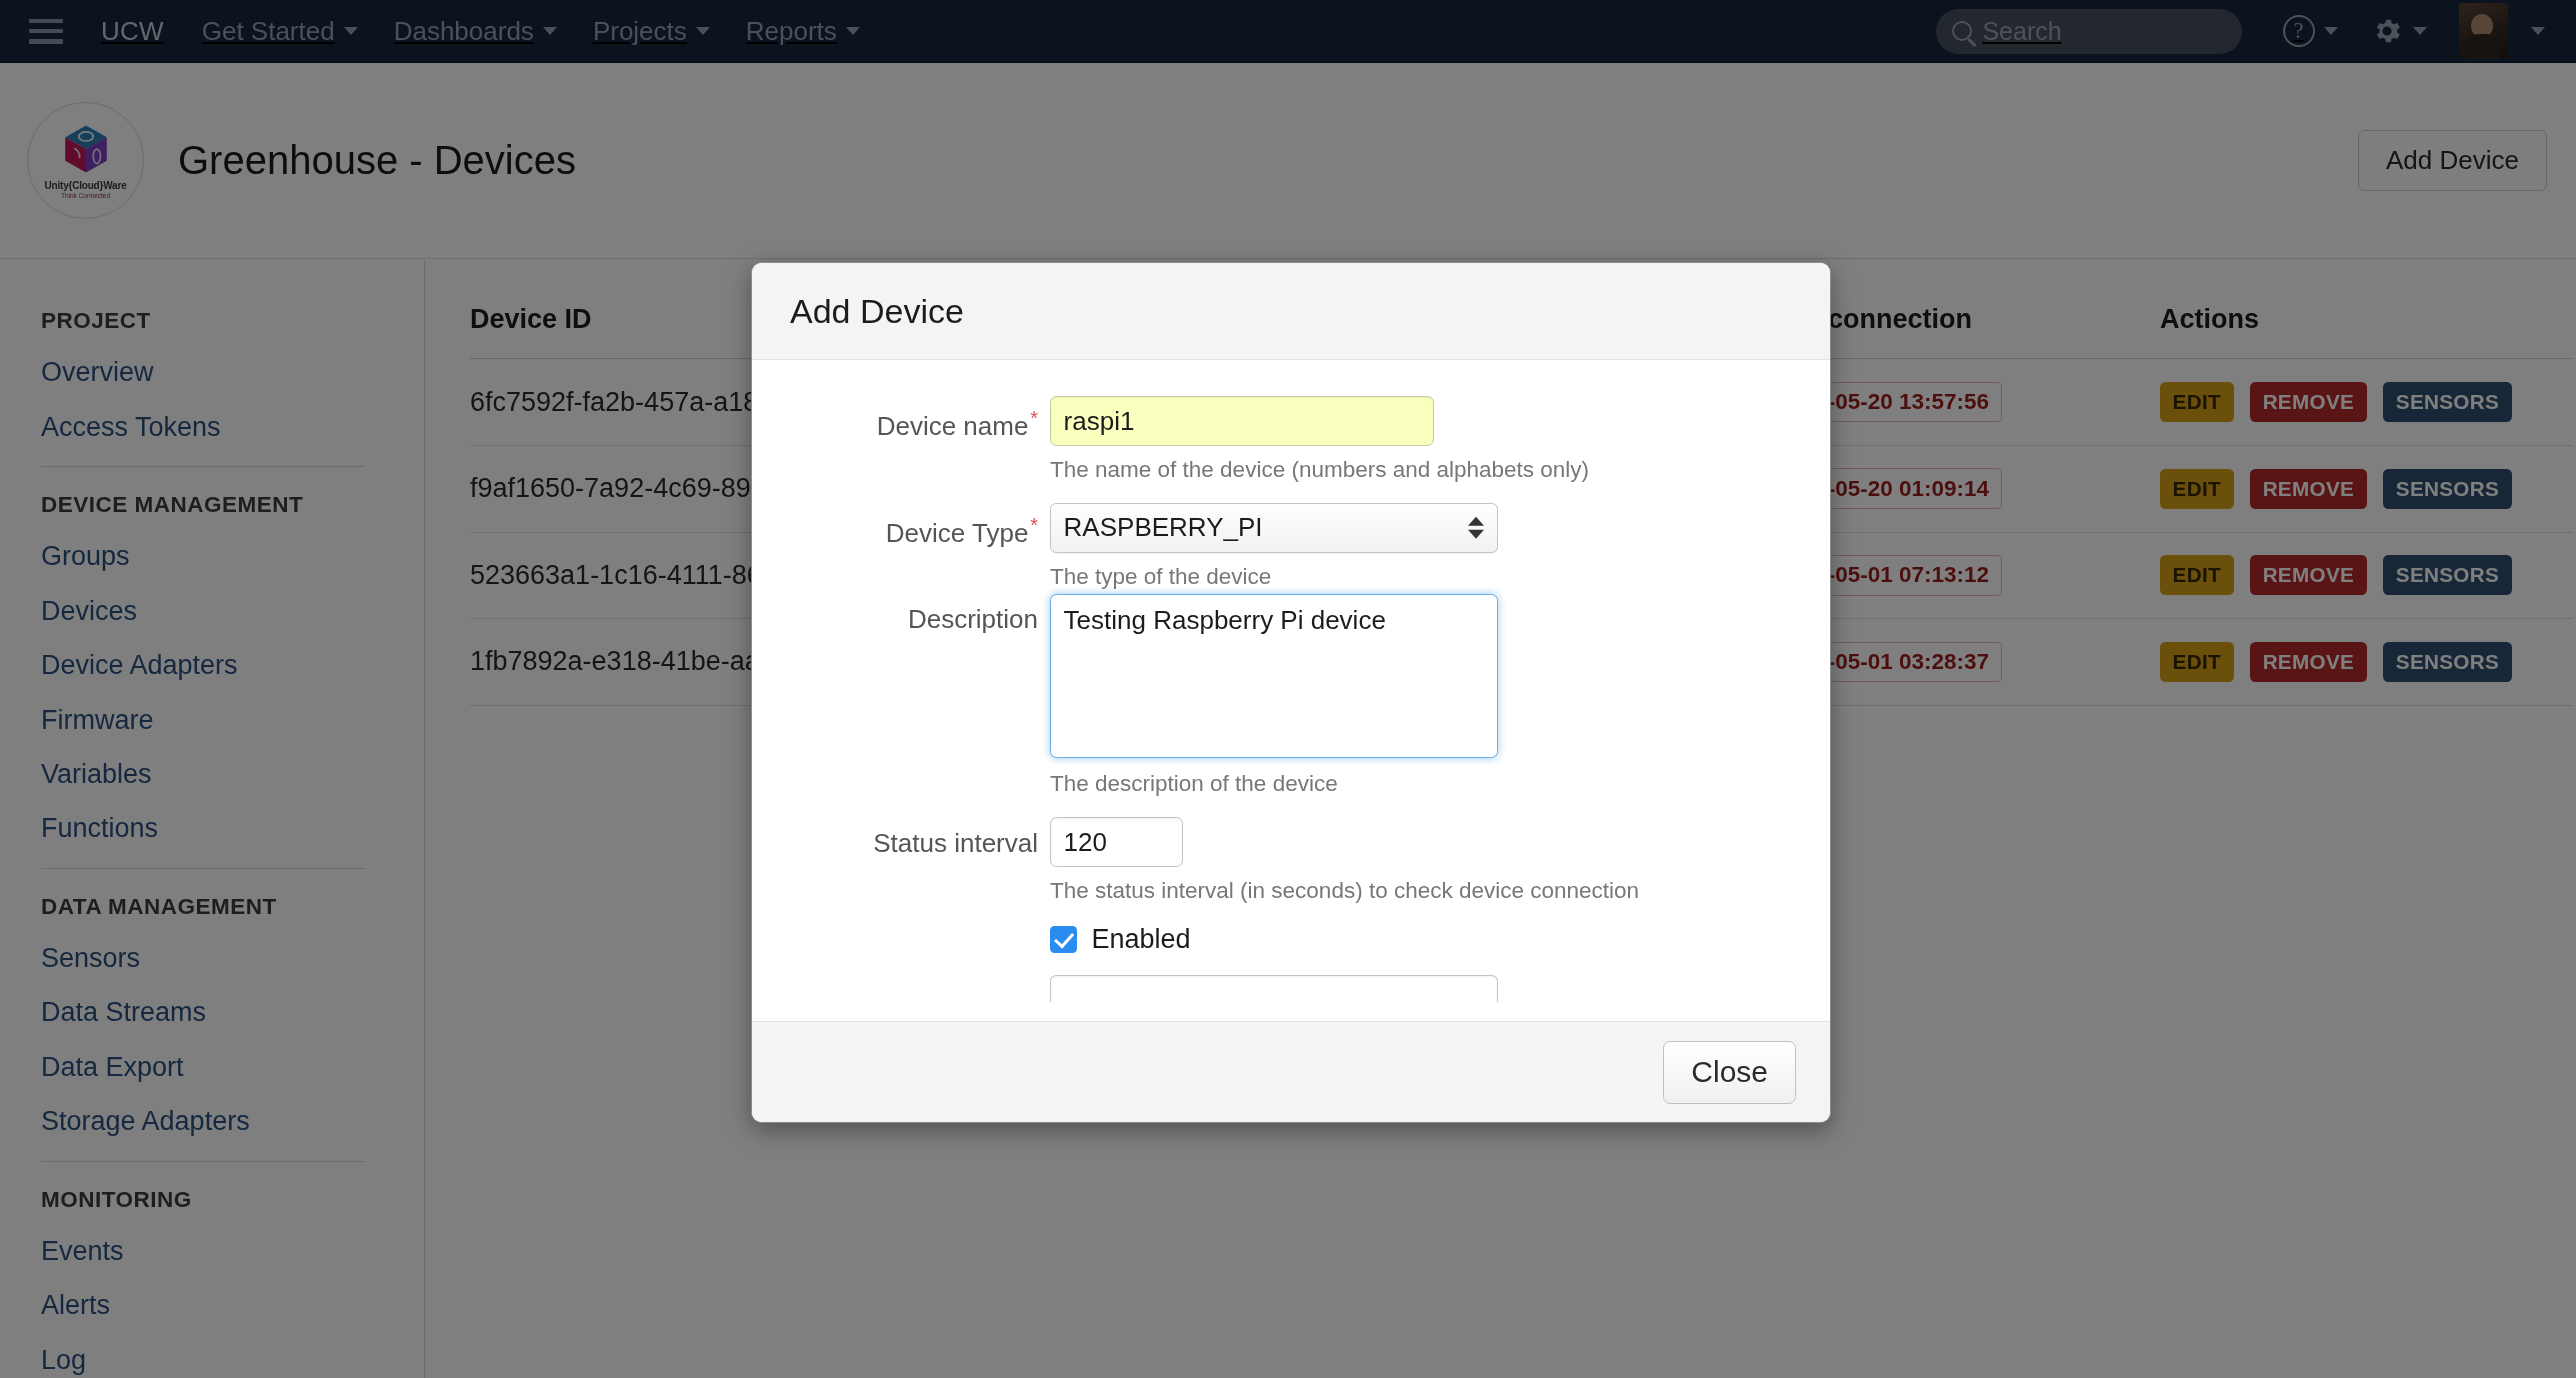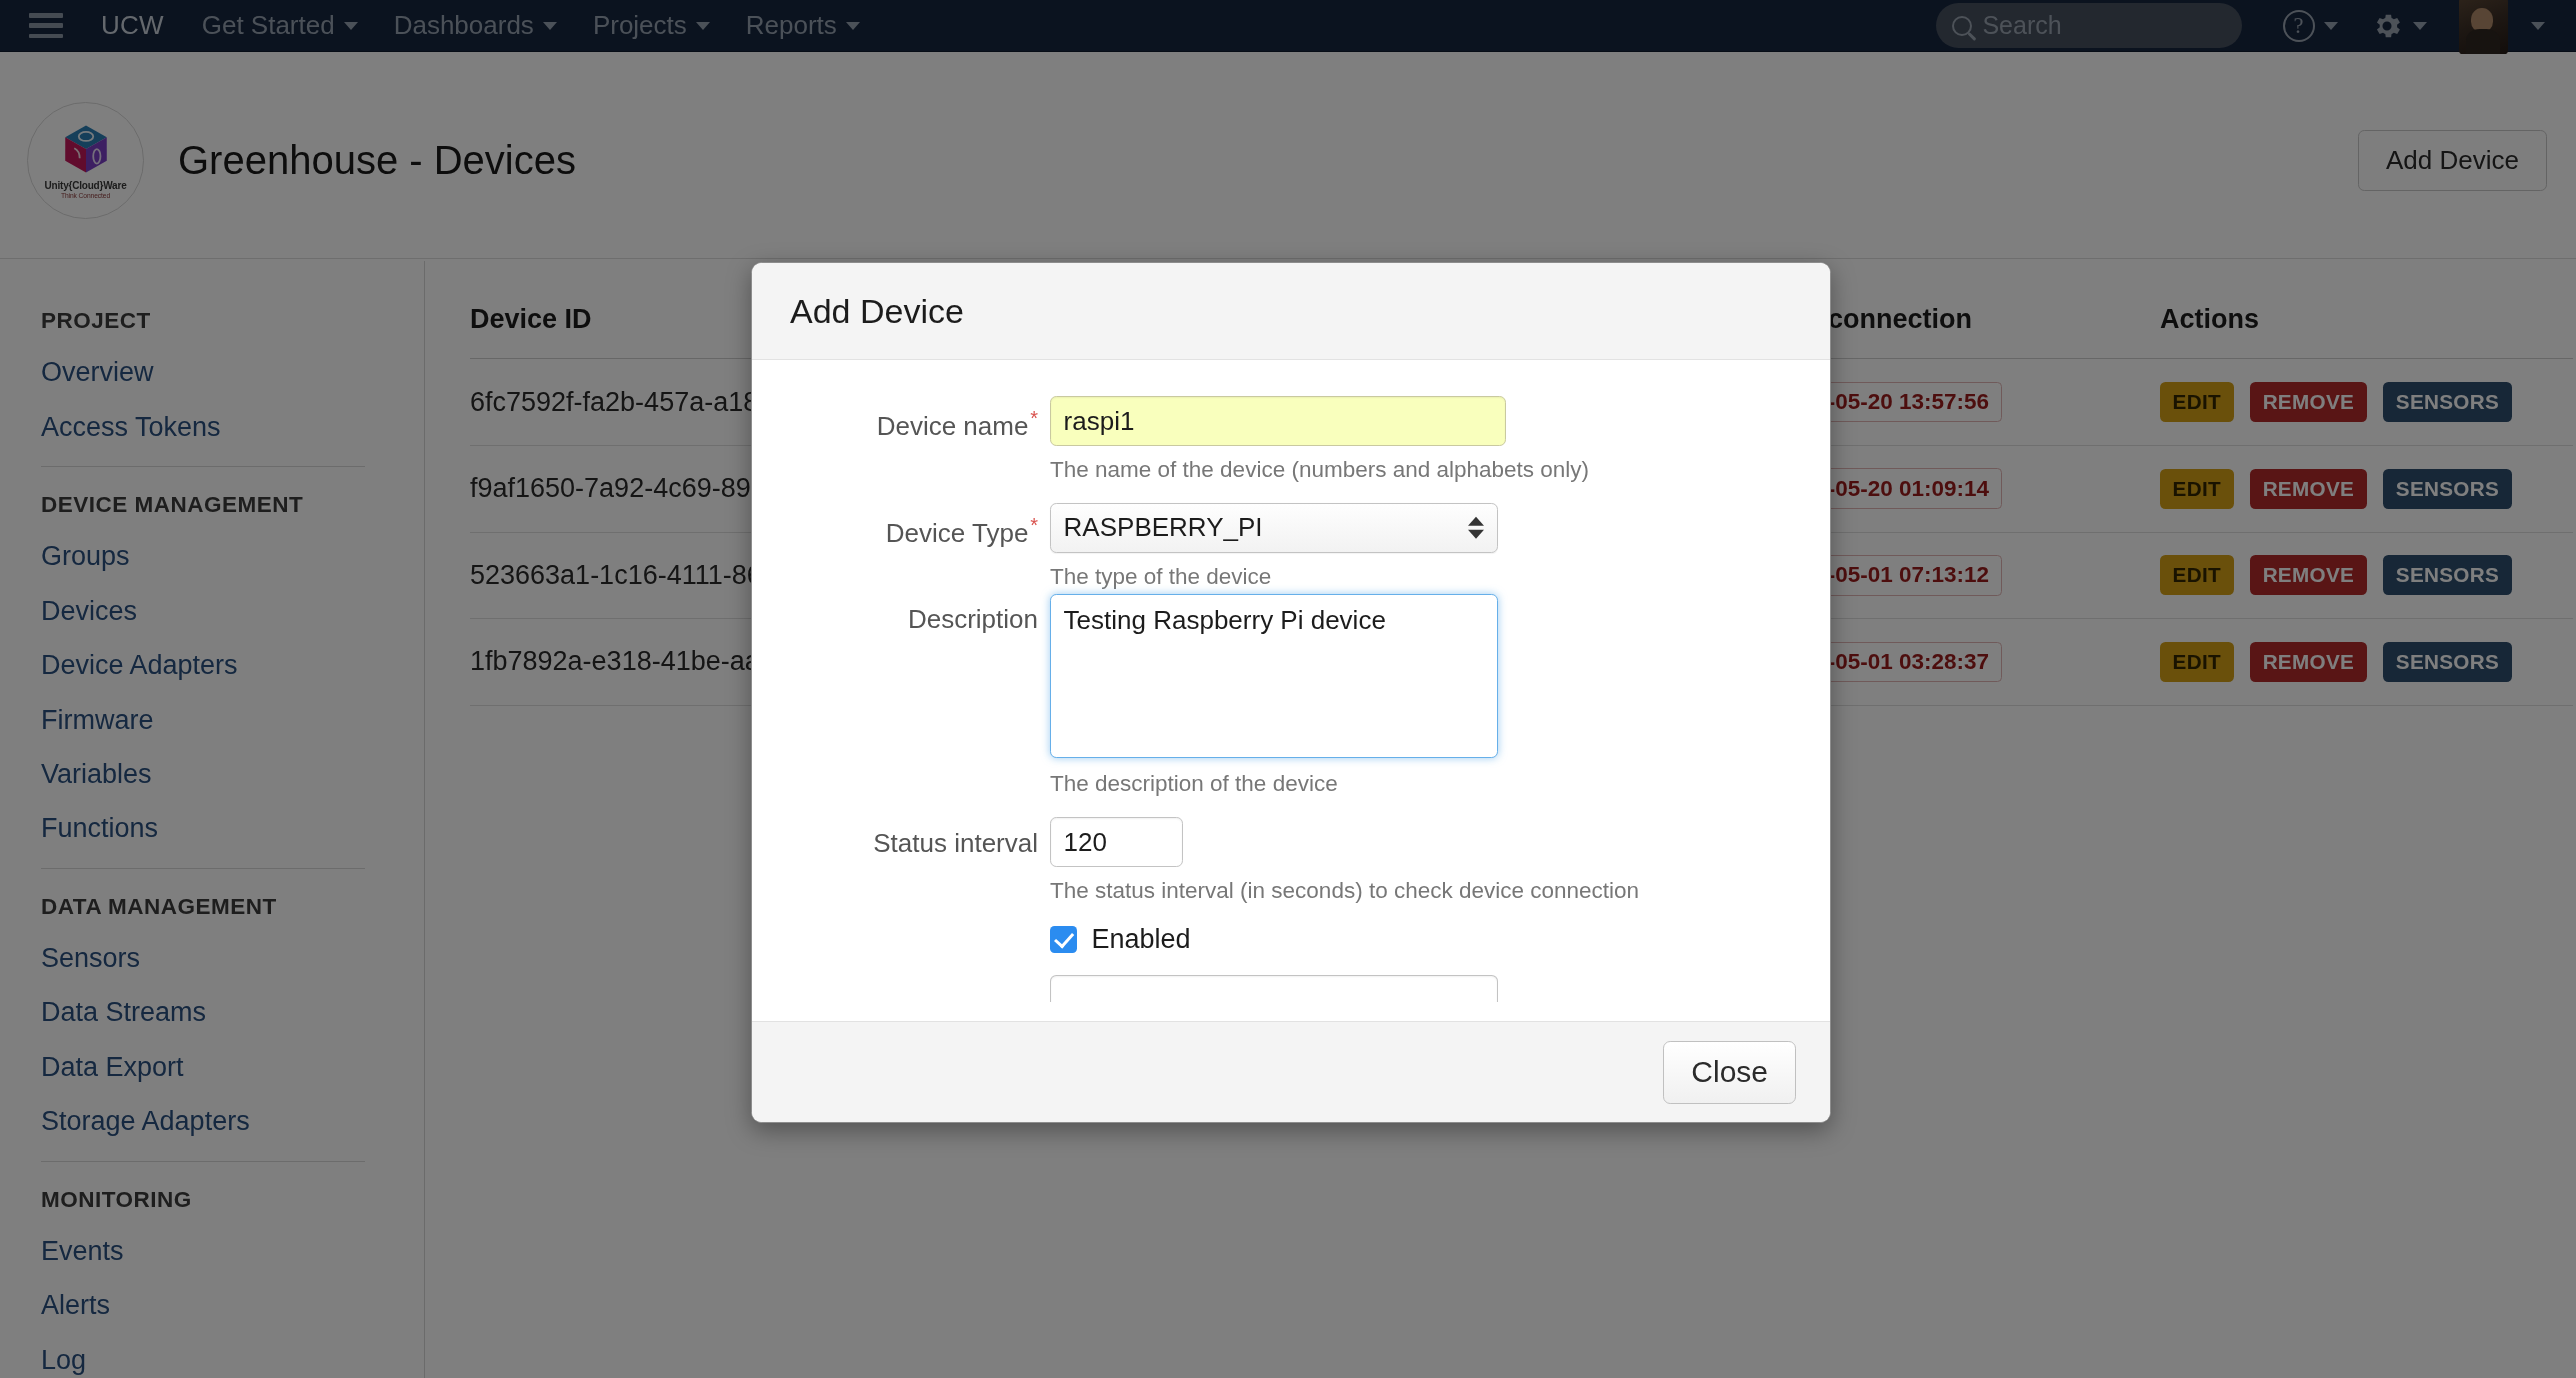--- a/index.html
+++ b/index.html
@@ -8,25 +8,26 @@
     width: 2576px; height: 1379px;
     font-family: "Liberation Sans", sans-serif;
     background: #ffffff;
     overflow: hidden;
     position: relative;
   }
 
   
   .navbar {
     position: absolute; top: 0; left: 0;
-    width: 2576px; height: 52px;
+    width: 2576px; height: 63px;
     background: #16263f;
     display: flex; align-items: center;
     border-bottom: 1.8px solid #0e1a2c;
     z-index: 5;
+    text-decoration: underline;
   }
   .hamburger {
     width: 34px; height: 25px;
     margin-left: 29px; margin-right: 38px;
     display: flex; flex-direction: column; justify-content: space-between;
     cursor: pointer;
   }
   .hamburger span { display: block; height: 4.5px; background: #8b96a5; border-radius: 0.9px; }
   .brand {
     color: #c9d1da; font-size: 26px; letter-spacing: 0.2px;
@@ -196,21 +197,21 @@
     width: 298px; flex: 0 0 298px; text-align: right; padding-right: 12px;
     font-size: 26px; color: #555; padding-top: 10.8px; position: relative;
     white-space: nowrap;
   }
   .req { color: #d9534f; font-size: 20px; vertical-align: super; margin-left: 1.8px; }
   .form-field { flex: 1 1 auto; }
   .help-text {
     font-size: 22.5px; color: #777; margin: 10.8px 0 0 0; white-space: nowrap;
   }
   .txt-input {
-    width: 456px; height: 50px; border: 0.9px solid #c3c3c3; border-radius: 6.3px;
+    width: 384px; height: 50px; border: 0.9px solid #c3c3c3; border-radius: 6.3px;
     font-size: 26px; padding: 0 12.6px; color: #1c1c1c; background: #fff;
     font-family: "Liberation Sans", sans-serif; outline: none;
     box-shadow: inset 0 0.9px 1.8px rgba(0,0,0,.06);
   }
   .txt-input.autofill { background: #f9ffbd; border-color: #c9c9a0; }
   .txt-input.small { width: 133px; }
   .sel-input {
     width: 448px; height: 50px; border: 0.9px solid #c3c3c3; border-radius: 6.3px;
     background: linear-gradient(#fefefe,#f2f2f2);
     font-size: 26px; padding: 0 12.6px; color: #1c1c1c; position: relative;

